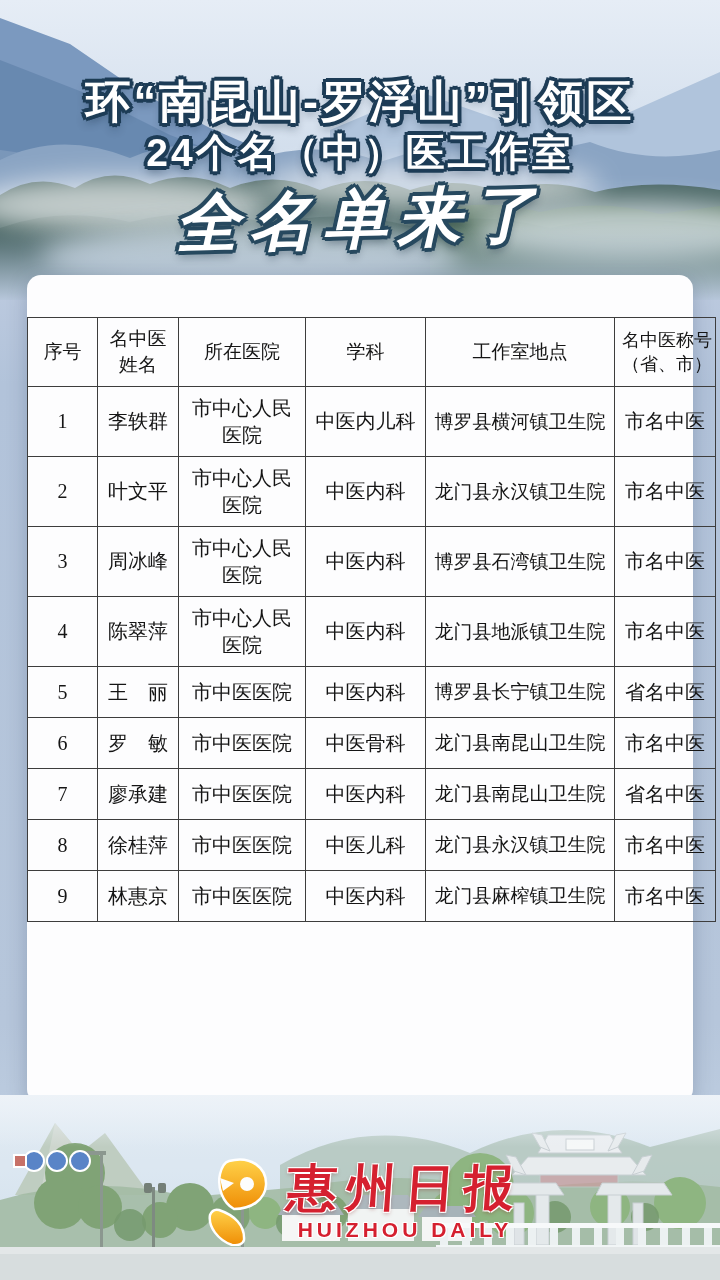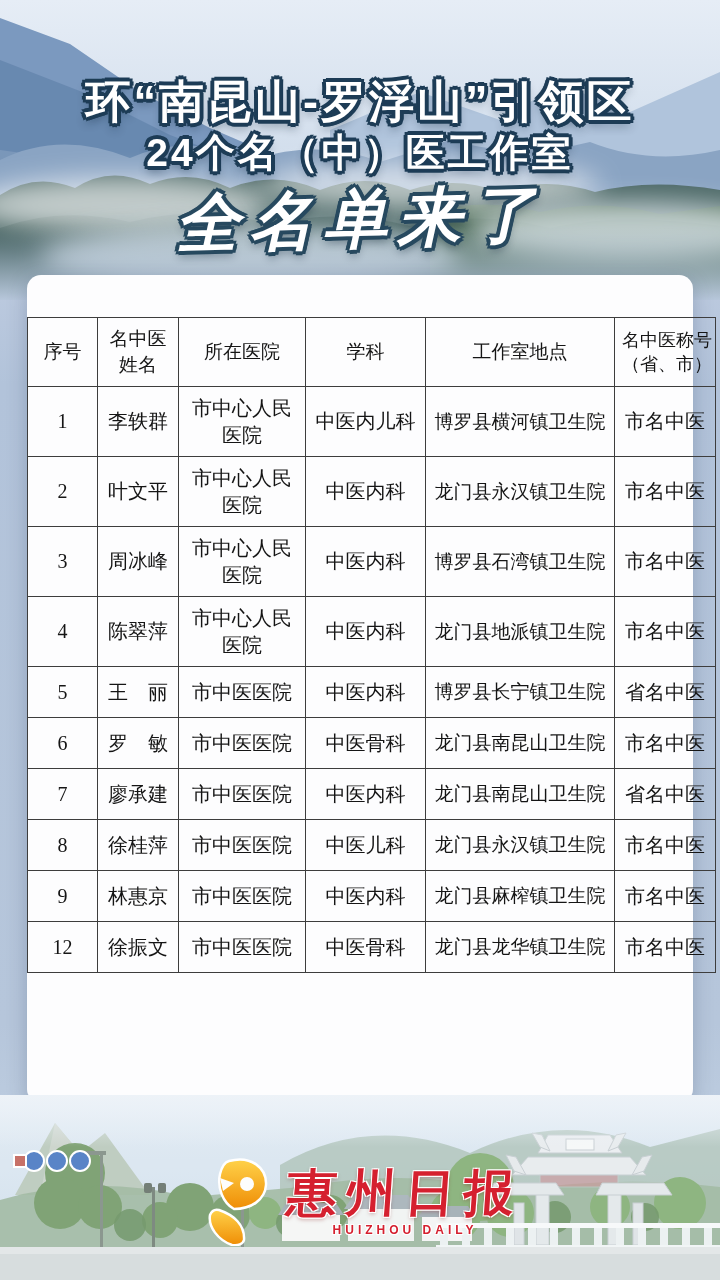--- a/index.html
+++ b/index.html
@@ -41,21 +41,21 @@
   .c0{width:63px;}.c1{width:74px;}.c2{width:120px;}.c3{width:113px;}.c4{width:182px;}.c5{width:94px;}
 
   
   .brand{position:absolute;top:1158px;left:50%;transform:translateX(-50%);
          display:flex;align-items:center;gap:12px;}
   .brand-mark{width:78px;height:88px;flex:0 0 auto;}
   .brand-text{display:flex;flex-direction:column;align-items:center;}
   .brand-cn{font-family:"Liberation Serif","DejaVu Serif",serif;font-weight:bold;font-size:50px;
             letter-spacing:9px;line-height:1.05;transform:skewX(-4deg);
             text-shadow:-1px -1px 0 #fff,1px -1px 0 #fff,-1px 1px 0 #fff,1px 1px 0 #fff,0 2px 4px rgba(120,0,0,.35);}
-  .brand-en{font-family:"Liberation Sans",sans-serif;font-weight:bold;font-size:12px;
+  .brand-en{font-family:"Liberation Sans",sans-serif;font-weight:bold;font-size:21px;
             letter-spacing:4px;margin-top:3px;
             text-shadow:-1px -1px 0 #fff,1px -1px 0 #fff,-1px 1px 0 #fff,1px 1px 0 #fff;}
 </style>
 </head>
 <body>
 
 <div class="stage">
 
   <svg class="bg-top" viewBox="0 0 720 300" aria-hidden="true">
     <defs>
@@ -174,28 +174,20 @@
             <td class="c5">市名中医</td>
           </tr>
           <tr class="short">
             <td class="c0">9</td>
             <td class="c1">林惠京</td>
             <td class="c2">市中医医院</td>
             <td class="c3">中医内科</td>
             <td class="c4">龙门县麻榨镇卫生院</td>
             <td class="c5">市名中医</td>
           </tr>
-          <tr class="short">
-            <td class="c0">12</td>
-            <td class="c1">徐振文</td>
-            <td class="c2">市中医医院</td>
-            <td class="c3">中医骨科</td>
-            <td class="c4">龙门县龙华镇卫生院</td>
-            <td class="c5">市名中医</td>
-          </tr>
         </tbody>
     </table>
   </div>
 
   <svg class="bg-bottom" viewBox="0 0 720 185" aria-hidden="true">
     <defs>
       <linearGradient id="sky2" x1="0" y1="0" x2="0" y2="1">
         <stop offset="0" stop-color="#dbe7f2"></stop>
           <stop offset="1" stop-color="#c4d6e6"></stop>
       </linearGradient>

